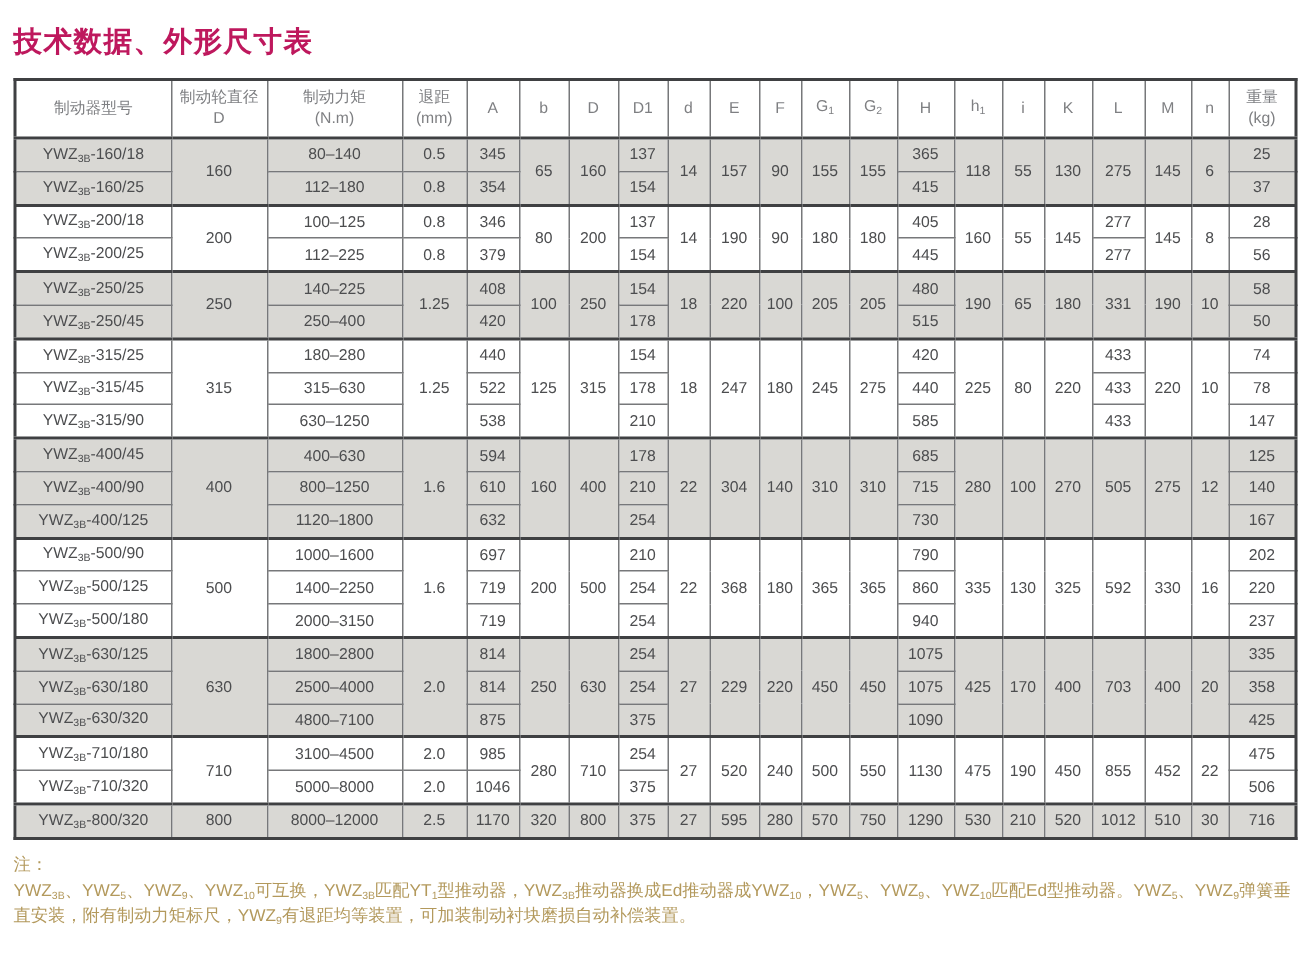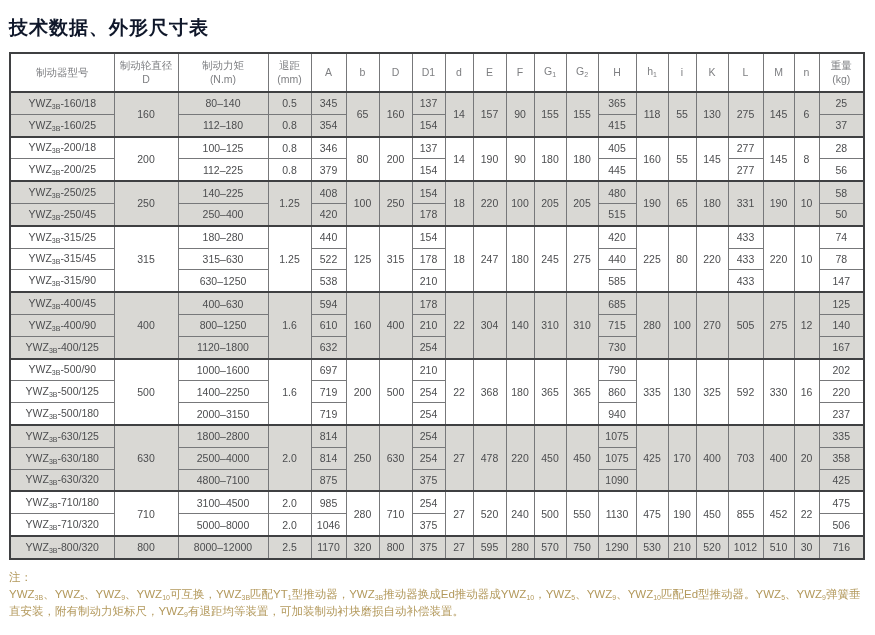--- a/index.html
+++ b/index.html
@@ -11,21 +11,21 @@
   }
   .titlebar {
     display: flex;
     justify-content: space-between;
     align-items: baseline;
     padding: 15px 9px 9px 9px;
   }
   .title-zh {
     font-size: 19px;
     font-weight: bold;
-    color: #0f172a;
+    color: #be185d;
     letter-spacing: 1px;
   }
   .title-en {
     font-size: 19px;
     font-weight: bold;
     color: #1a3e66;
   }
   table.spec {
     border-collapse: collapse;
     table-layout: fixed;
@@ -342,21 +342,21 @@
       <tr class="group-start shaded">
         <td>YWZ<sub>3B</sub>-630/125</td>
         <td rowspan="3">630</td>
         <td>1800–2800</td>
         <td rowspan="3">2.0</td>
         <td>814</td>
         <td rowspan="3">250</td>
         <td rowspan="3">630</td>
         <td>254</td>
         <td rowspan="3">27</td>
-        <td rowspan="3">478</td>
+        <td rowspan="3">229</td>
         <td rowspan="3">220</td>
         <td rowspan="3">450</td>
         <td rowspan="3">450</td>
         <td>1075</td>
         <td rowspan="3">425</td>
         <td rowspan="3">170</td>
         <td rowspan="3">400</td>
         <td rowspan="3">703</td>
         <td rowspan="3">400</td>
         <td rowspan="3">20</td>

